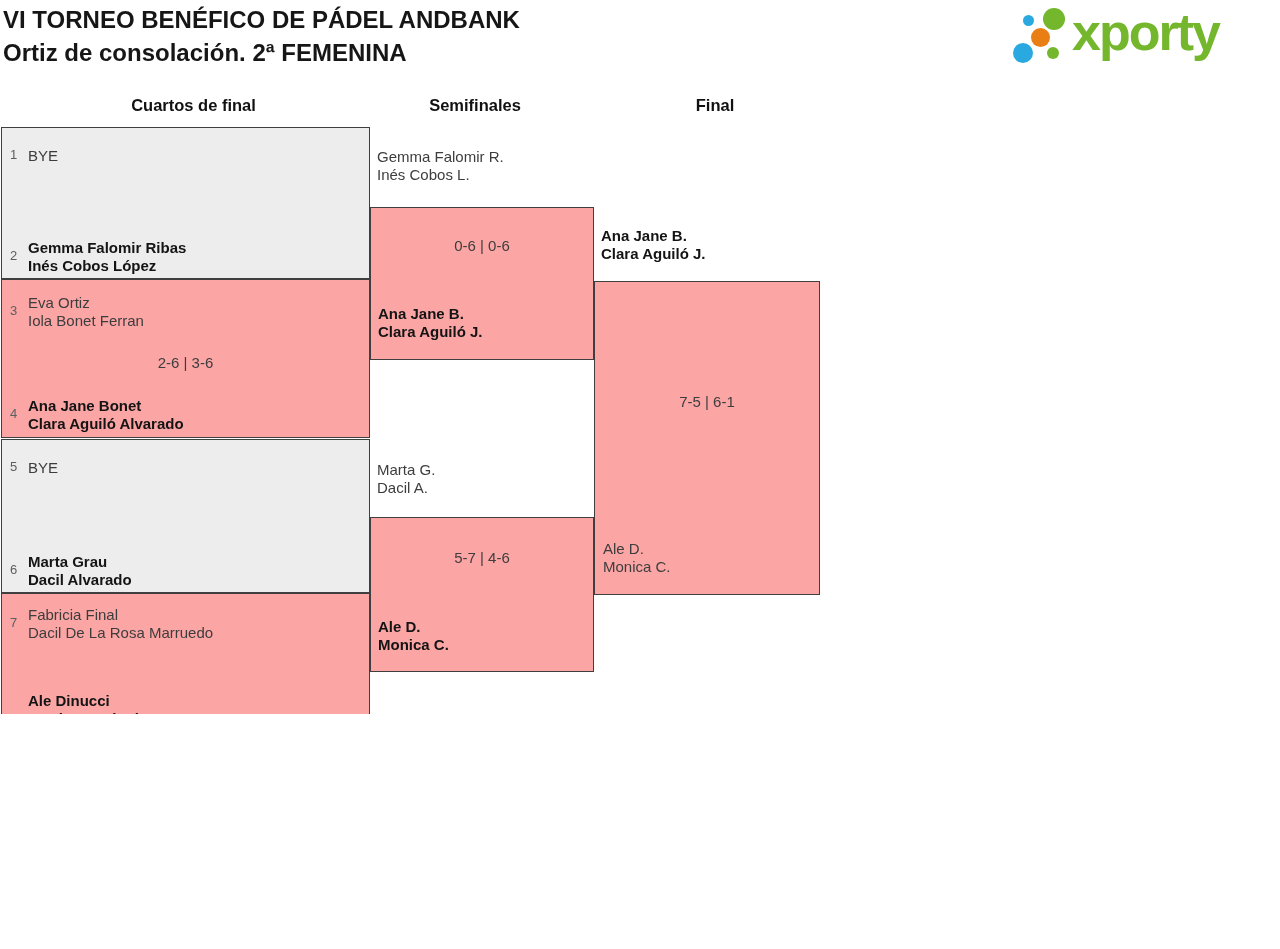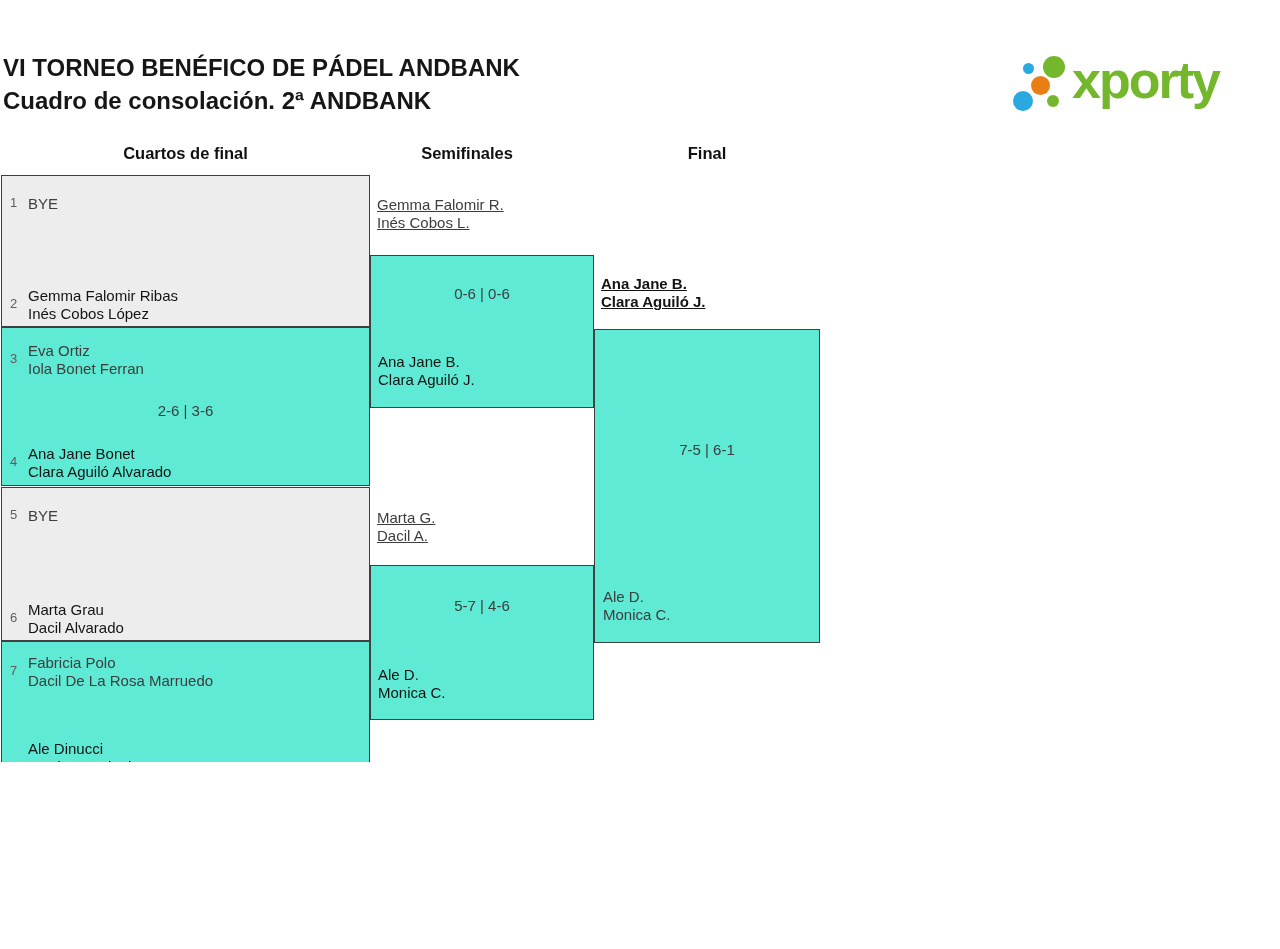--- a/index.html
+++ b/index.html
@@ -3,21 +3,20 @@
 <meta charset="utf-8">
 <style>
   html, body { margin: 0; padding: 0; background: #fff; }
   .page {
     position: relative;
     width: 1280px;
     height: 714px;
     background: #ffffff;
     font-family: "Liberation Sans", "DejaVu Sans", sans-serif;
     overflow: hidden;
-    margin-top: 48px;
   }
   
   .title {
     position: absolute;
     left: 3px; top: 3px;
     font-size: 24px;
     font-weight: bold;
     color: #161616;
     line-height: 33px;
     letter-spacing: 0px;
@@ -44,41 +43,42 @@
   }
   
   .round-label {
     position: absolute;
     top: 96px;
     height: 20px;
     text-align: center;
     font-size: 16.5px;
     font-weight: bold;
     color: #111;
+    padding-left: 8px;
   }
   .round-label.r1 { left: 1px;   width: 369px; }
   .round-label.r2 { left: 355px; width: 224px; }
   .round-label.r3 { left: 594px; width: 226px; }
   
   .match {
     position: absolute;
     box-sizing: border-box;
     border: 1px solid #3f3f3f;
-    background: #5eead4;
+    background: #fca5a5;
   }
   .match.shaded { background: #ededed; }
   .team {
     position: absolute;
     left: 26px;
     font-size: 15px;
     line-height: 18px;
     color: #3d3d3d;
     white-space: nowrap;
   }
-  .team.winner { font-weight: normal; color: #141414; }
+  .team.winner { font-weight: bold; color: #141414; }
   .seed {
     position: absolute;
     left: 8px;
     font-size: 13px;
     line-height: 16px;
     color: #5a5e61;
   }
   .score {
     position: absolute;
     left: 0; width: 100%;
@@ -87,21 +87,20 @@
     line-height: 16px;
     color: #3d3d3d;
   }
   
   .feeder {
     position: absolute;
     font-size: 15px;
     line-height: 18px;
     color: #3d3d3d;
     white-space: nowrap;
-    text-decoration: underline;
   }
   .feeder.winner { font-weight: bold; color: #141414; }
   
   .qf { left: 1px; width: 369px; }
   .qf1 { top: 127px; height: 152px; }
   .qf2 { top: 279px; height: 159px; }
   .qf3 { top: 439px; height: 154px; }
   .qf4 { top: 593px; height: 156px; }
   
   .sf { left: 370px; width: 224px; }
@@ -110,21 +109,21 @@
   
   .fin { left: 594px; top: 281px; width: 226px; height: 314px; }
 </style>
 </head>
 <body>
 
 <div class="page">
 
   <div class="title">
     <div>VI TORNEO BENÉFICO DE PÁDEL ANDBANK</div>
-    <div>Cuadro de consolación. 2ª ANDBANK</div>
+    <div>Ortiz de consolación. 2ª FEMENINA</div>
   </div>
 
   <div class="logo">
     <span class="dot dot-blue-small" style="background: rgb(42, 169, 224);"></span>
     <span class="dot dot-green-big" style="background: rgb(116, 183, 45);"></span>
     <span class="dot dot-orange" style="background: rgb(232, 126, 20);"></span>
     <span class="dot dot-blue-big" style="background: rgb(42, 169, 224);"></span>
     <span class="dot dot-green-small" style="background: rgb(116, 183, 45);"></span>
     <span class="logo-text" style="color: rgb(116, 183, 45);">xporty</span>
   </div>
@@ -167,21 +166,21 @@
     <span class="seed" style="top:122px">6</span>
     <div class="team winner" style="top:113px">
       <div>Marta Grau</div>
       <div>Dacil Alvarado</div>
     </div>
   </div>
 
   <div class="match qf qf4">
     <span class="seed" style="top:21px">7</span>
     <div class="team" style="top:12px">
-      <div>Fabricia Polo</div>
+      <div>Fabricia Final</div>
       <div>Dacil De La Rosa Marruedo</div>
     </div>
     <span class="seed" style="top:123px">8</span>
     <div class="team winner" style="top:98px">
       <div>Ale Dinucci</div>
       <div>Monica Cagioni</div>
     </div>
   </div>
 
   <div class="feeder" style="left:377px; top:148px">

